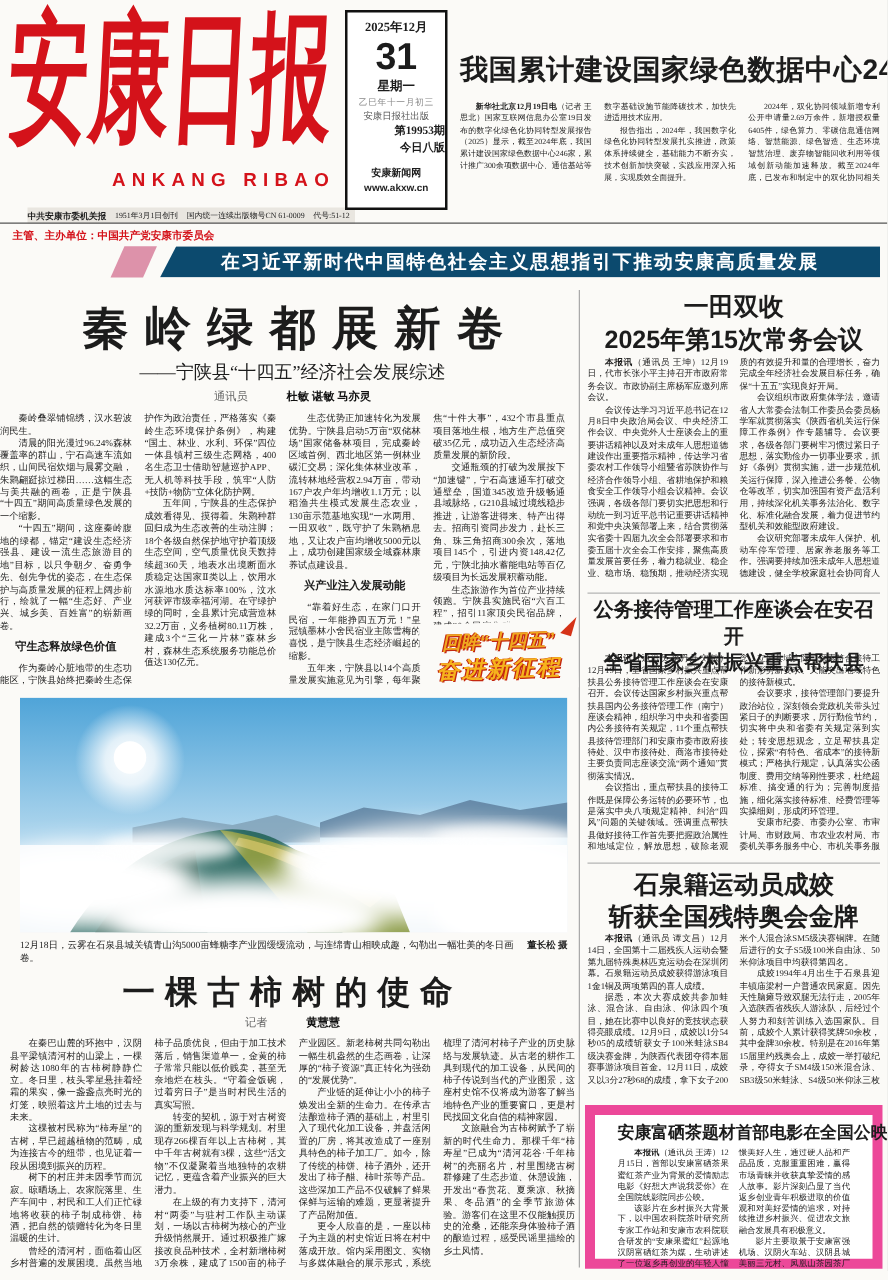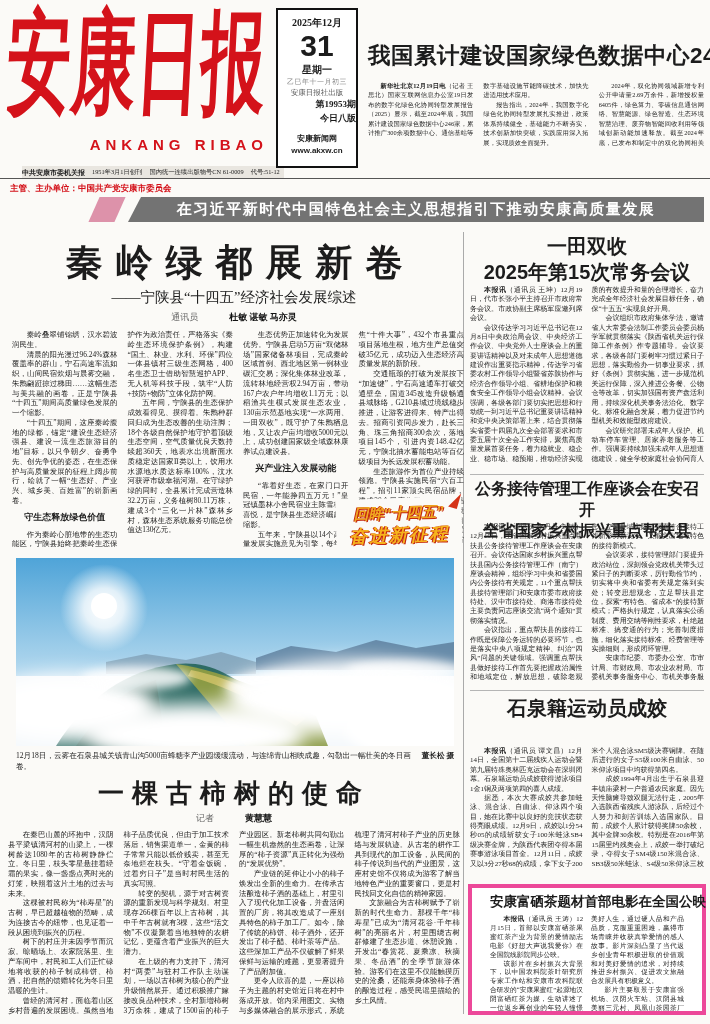--- a/index.html
+++ b/index.html
@@ -35,41 +35,41 @@
   .topstory{position:absolute;left:368px;top:40px;width:336px;}
   .ts-head{font-size:22.5px;font-weight:900;letter-spacing:.5px;white-space:nowrap;}
   .ts-body{margin-top:10px;height:74px;overflow:hidden;columns:3;column-gap:10px;
            font-size:6.3px;line-height:1.5;text-align:justify;}
   .ts-body p{margin:0;text-indent:2em;}
   .toprule{position:absolute;left:0;top:178px;width:710px;border-top:1.5px solid #555;}
 
   
   .banner-deco{position:absolute;left:94px;top:197px;width:26px;height:25px;background:#dd92aa;
                transform:skewX(-24deg);}
-  .banner{position:absolute;left:128px;top:197px;width:576px;height:25px;background:#737373;
+  .banner{position:absolute;left:128px;top:197px;width:576px;height:25px;background:#0c4a6e;
           clip-path:polygon(13px 0,100% 0,100% 100%,0 100%);
           color:#fff;font-weight:bold;font-size:15px;letter-spacing:1.5px;
           display:flex;align-items:center;justify-content:center;}
 
   
   .vrule{position:absolute;left:463px;top:232px;height:782px;border-left:1px solid #aaa;}
   .rrule{position:absolute;left:470px;width:234px;border-top:1px solid #b5b5b5;}
 
   
   .lead-title{position:absolute;left:8px;top:238px;width:452px;text-align:center;
               font-size:37px;font-weight:900;letter-spacing:13px;padding-left:13px;}
   .lead-sub{position:absolute;left:8px;top:288px;width:452px;text-align:center;font-size:14.5px;}
   .byline{text-align:center;font-size:9px;color:#666;}
   .byline b{color:#111;margin-left:3px;padding-left:28px;}
   .lead-byline{position:absolute;left:8px;top:311px;width:452px;}
   .colbody{columns:4;column-gap:10px;font-size:7.4px;line-height:1.32;text-align:justify;overflow:hidden;}
   .colbody p{margin:0;text-indent:2em;}
   .colbody p.t-h{text-indent:0;text-align:center;font-weight:bold;font-size:9px;
                  font-family:"Liberation Sans",sans-serif;margin:6px 0;}
-  .lead-body{position:absolute;left:12px;top:330px;width:452px;height:224px;}
+  .lead-body{position:absolute;left:0;top:330px;width:452px;height:224px;}
   .badge{position:absolute;left:336px;top:498px;width:126px;height:54px;background:#fbfaf7;
          display:flex;flex-direction:column;align-items:center;justify-content:center;
          transform:rotate(-2deg);font-family:"Liberation Sans",sans-serif;font-weight:900;font-style:italic;}
   .badge .l1{font-size:15px;color:#f0a81f;text-shadow:1px 1px 0 #c42810,-1px 0 0 #c42810;}
   .badge .l2{font-size:18px;color:#f6b31d;letter-spacing:2px;text-shadow:1px 1px 0 #c42810,-1px 0 0 #c42810;}
   .badge .flame{position:absolute;right:2px;top:-4px;width:0;height:0;
          border-left:9px solid transparent;border-bottom:16px solid #d53318;transform:rotate(18deg);}
 
   
   .photo{position:absolute;left:16px;top:558px;width:438px;height:188px;overflow:hidden;}
@@ -90,21 +90,21 @@
   .rbody{position:absolute;left:470px;width:234px;columns:2;column-gap:9px;
          font-size:7px;line-height:1.34;text-align:justify;overflow:hidden;}
   .rbody p{margin:0;text-indent:2em;}
   .artA-title{top:233px;font-size:20px;}
   .artA-body{top:286px;height:184px;}
   .artB-title{top:479px;font-size:16px;}
   .artB-body{top:523px;height:162px;}
   .artC-title{top:695px;font-size:20px;}
   .artC-body{top:747px;height:130px;}
 
-  .moviebox{position:absolute;left:468px;top:884px;width:238px;height:131px;border:4px solid #ec4899;
+  .moviebox{position:absolute;left:468px;top:884px;width:238px;height:131px;border:8px solid #ec4899;
             background:#fff;padding:5px 18px;}
   .movie-title{text-align:center;font-weight:900;font-size:13.5px;white-space:nowrap;
                font-family:"Liberation Sans",sans-serif;margin-bottom:4px;}
   .movie-body{columns:2;column-gap:8px;font-size:6.7px;line-height:1.33;text-align:justify;
               height:98px;overflow:hidden;}
   .movie-body p{margin:0;text-indent:2em;}
 </style>
 </head>
 <body>
 
@@ -257,20 +257,21 @@
   <div class="rbody artB-body">
       <p class="t-p"><b>本报讯</b>（通讯员 李丹丹 刘敏）12月19日，全省国家乡村振兴重点帮扶县公务接待管理工作座谈会在安康召开。会议传达国家乡村振兴重点帮扶县国内公务接待管理工作（南宁）座谈会精神，组织学习中央和省委国内公务接待有关规定，11个重点帮扶县接待管理部门和安康市委市政府接待处、汉中市接待处、商洛市接待处主要负责同志座谈交流“两个通知”贯彻落实情况。</p>
       <p class="t-p">会议指出，重点帮扶县的接待工作既是保障公务运转的必要环节，也是落实中央八项规定精神、纠治“四风”问题的关键领域。强调重点帮扶县做好接待工作首先要把握政治属性和地域定位，解放思想，破除老观念，立足县域实际，探索符合接待工作新形势新要求、又能突出地域特色的接待新模式。</p>
       <p class="t-p">会议要求，接待管理部门要提升政治站位，深刻领会党政机关带头过紧日子的判断要求，厉行勤俭节约，切实将中央和省委有关规定落到实处；转变思想观念，立足帮扶县定位，探索“有特色、省成本”的接待新模式；严格执行规定，认真落实公函制度、费用交纳等刚性要求，杜绝超标准、搞变通的行为；完善制度措施，细化落实接待标准、经费管理等实操细则，形成闭环管理。</p>
       <p class="t-p">安康市纪委、市委办公室、市审计局、市财政局、市农业农村局、市委机关事务服务中心、市机关事务服务中心及非重点帮扶县接待管理部门负责同志参加或列席会议。</p>
     </div>
   <div class="rrule" style="top:690px"></div>
 
   <div class="rtitle artC-title">
     <div>石泉籍运动员成姣</div>
+    <div>斩获全国残特奥会金牌</div>
   </div>
   <div class="rbody artC-body">
       <p class="t-p"><b>本报讯</b>（通讯员 谭文昌）12月14日，全国第十二届残疾人运动会暨第九届特殊奥林匹克运动会在深圳闭幕。石泉籍运动员成姣获得游泳项目1金1铜及两项第四的喜人成绩。</p>
       <p class="t-p">据悉，本次大赛成姣共参加蛙泳、混合泳、自由泳、仰泳四个项目，她在比赛中以良好的竞技状态获得亮眼成绩。12月9日，成姣以1分54秒05的成绩斩获女子100米蛙泳SB4级决赛金牌，为陕西代表团夺得本届赛事游泳项目首金。12月11日，成姣又以3分27秒68的成绩，拿下女子200米个人混合泳SM5级决赛铜牌。在随后进行的女子S5级100米自由泳、50米仰泳项目中均获得第四名。</p>
       <p class="t-p">成姣1994年4月出生于石泉县迎丰镇庙梁村一户普通农民家庭。因先天性脑瘫导致双腿无法行走，2005年入选陕西省残疾人游泳队，后经过个人努力和刻苦训练入选国家队。目前，成姣个人累计获得奖牌50余枚，其中金牌30余枚。特别是在2016年第15届里约残奥会上，成姣一举打破纪录，夺得女子SM4级150米混合泳、SB3级50米蛙泳、S4级50米仰泳三枚金牌，成为全市首个获得3枚残奥会金牌的运动员。</p>
     </div>
 
   <div class="moviebox">
     <div class="movie-title">安康富硒茶题材首部电影在全国公映</div>
     <div class="movie-body">

